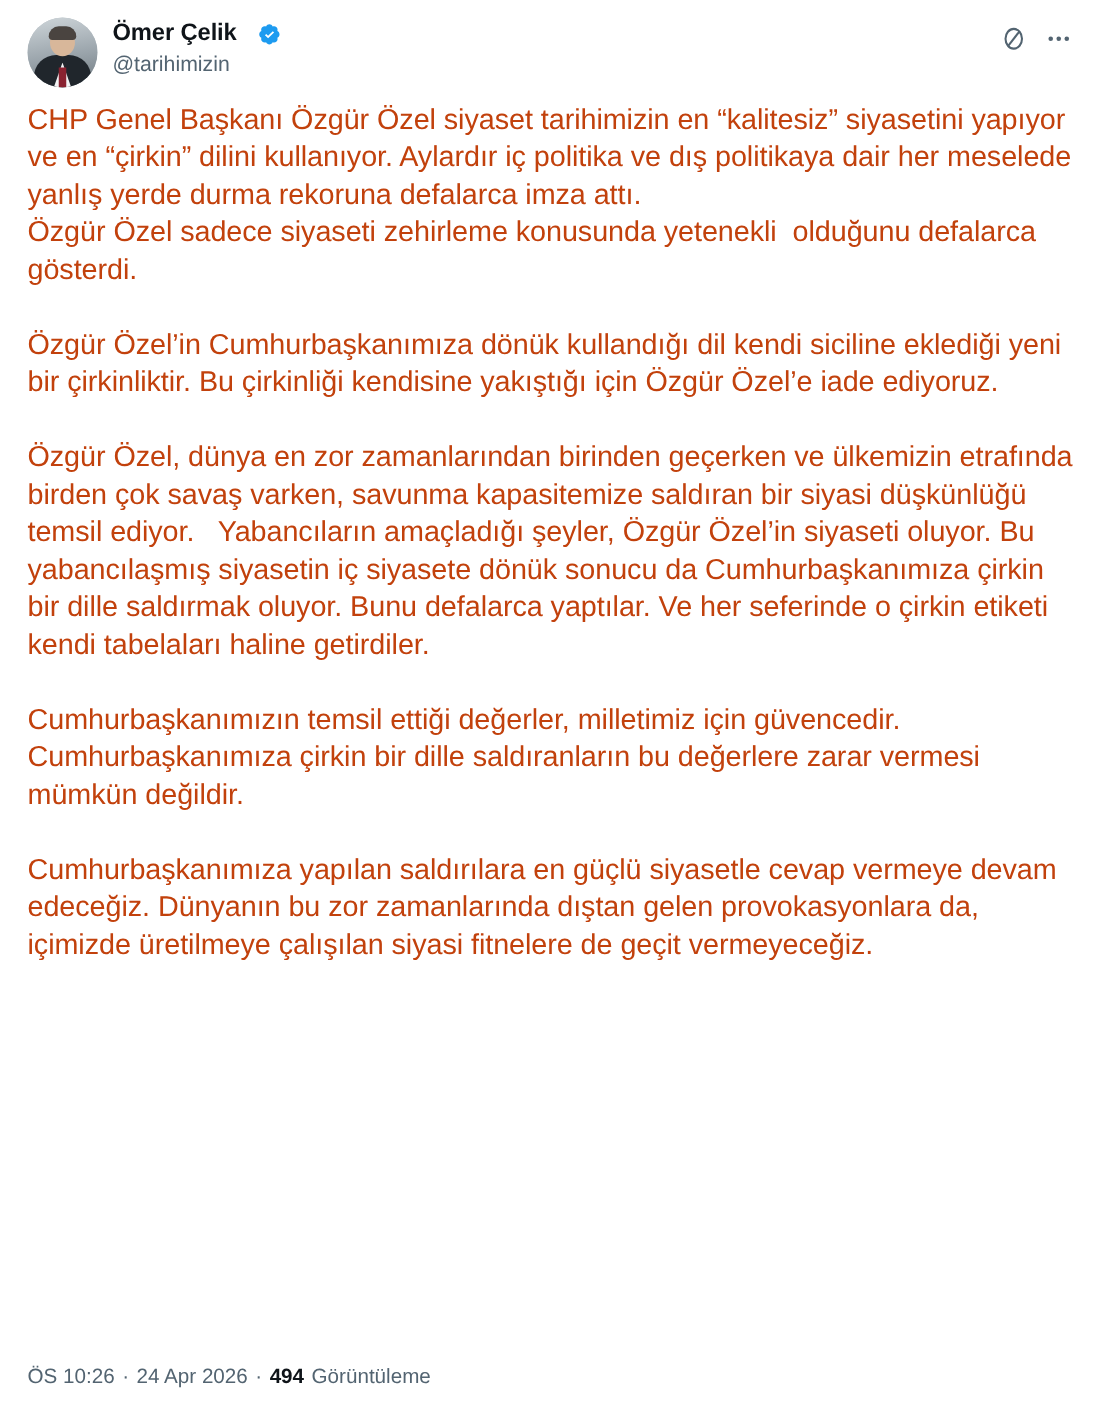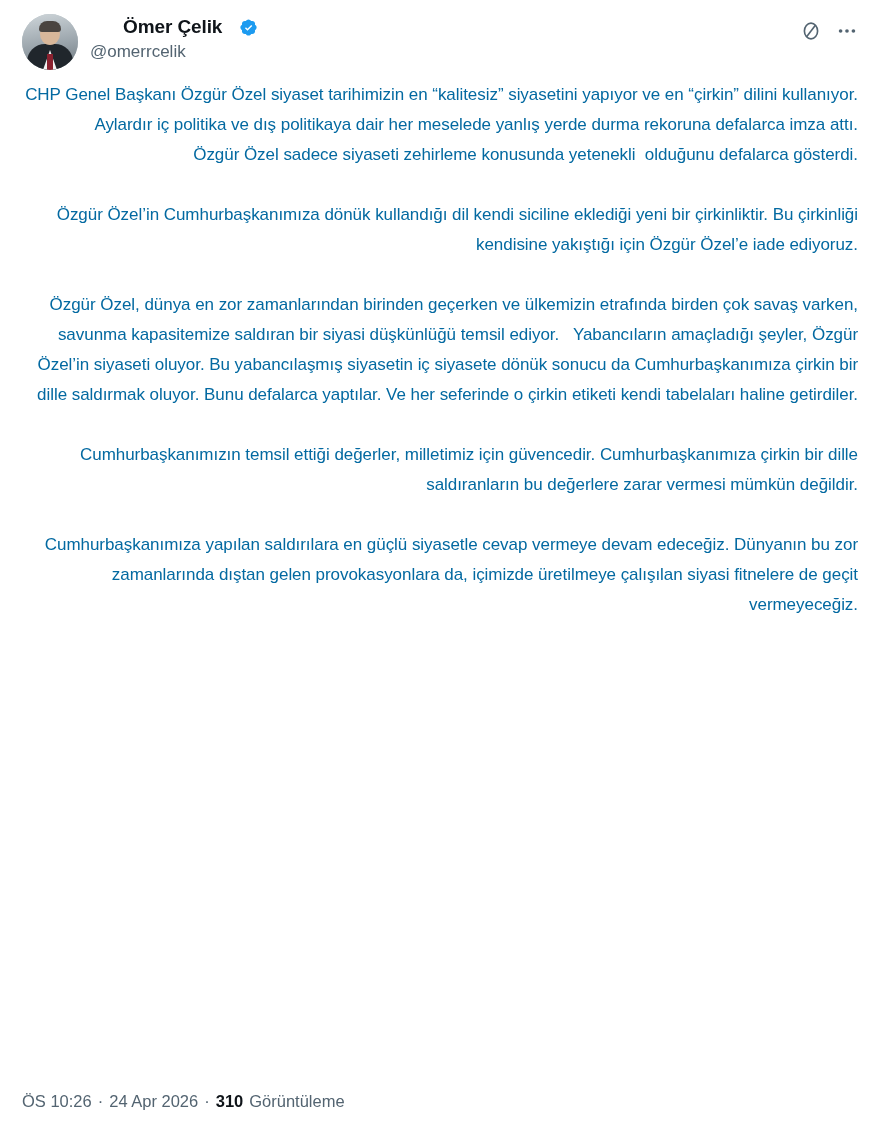--- a/index.html
+++ b/index.html
@@ -94,21 +94,20 @@
     margin-left: 12px;
     display: flex;
     flex-direction: column;
     justify-content: center;
     padding-top: 2px;
   }
   .name-row {
     display: flex;
     align-items: center;
     gap: 17px;
-    margin-left: 33px;
   }
   .display-name {
     font-size: 19px;
     font-weight: bold;
     color: #0f1419;
     line-height: 1.2;
     letter-spacing: -0.1px;
   }
   .verified {
     width: 19px;
@@ -133,28 +132,27 @@
     width: 22px;
     height: 22px;
     display: block;
   }
   .more-icon {
     width: 22px;
     height: 22px;
     display: block;
   }
   .tweet-body {
-    font-size: 17px;
+    font-size: 23px;
     line-height: 30px;
-    color: #0369a1;
+    color: #c2410c;
     letter-spacing: -0.05px;
     white-space: pre-wrap;
     word-wrap: break-word;
     flex: 1 1 auto;
-    text-align: right;
   }
   .tweet-footer {
     margin-top: 14px;
     font-size: 16.5px;
     color: #536471;
     display: flex;
     align-items: center;
     gap: 6px;
   }
   .tweet-footer .views-count {
@@ -182,21 +180,21 @@
     <div class="name-block">
       <div class="name-row">
         <span class="display-name">Ömer Çelik</span>
         <span class="verified">
           <svg class="verified" viewBox="0 0 24 24" aria-hidden="true">
             <path fill="#1d9bf0" d="M22.25 12c0-1.43-.88-2.67-2.19-3.34.46-1.39.2-2.9-.81-3.91s-2.52-1.27-3.91-.81C14.67 2.63 13.43 1.75 12 1.75s-2.67.88-3.34 2.19c-1.39-.46-2.9-.2-3.91.81s-1.27 2.52-.81 3.91C2.63 9.33 1.75 10.57 1.75 12s.88 2.67 2.19 3.34c-.46 1.39-.2 2.9.81 3.91s2.52 1.27 3.91.81c.67 1.31 1.91 2.19 3.34 2.19s2.67-.88 3.34-2.19c1.39.46 2.9.2 3.91-.81s1.27-2.52.81-3.91c1.31-.67 2.19-1.91 2.19-3.34z"></path>
             <path fill="#ffffff" d="M10.72 16.03l-3.2-3.2 1.27-1.27 1.93 1.93 4.76-4.76 1.27 1.27-6.03 6.03z"></path>
           </svg>
         </span>
       </div>
-      <div class="handle">@omerrcelik</div>
+      <div class="handle">@tarihimizin</div>
     </div>
 
     <div class="header-actions">
       <span>
         <svg class="grok-icon" viewBox="0 0 24 24" aria-hidden="true">
           <ellipse cx="12" cy="12" rx="7.2" ry="8.6" fill="none" stroke="#536471" stroke-width="1.8"></ellipse>
           <line x1="7" y1="18.5" x2="17" y2="5.5" stroke="#536471" stroke-width="1.8"></line>
         </svg>
       </span>
       <span>
@@ -218,17 +216,17 @@
 
 Cumhurbaşkanımızın temsil ettiği değerler, milletimiz için güvencedir. Cumhurbaşkanımıza çirkin bir dille saldıranların bu değerlere zarar vermesi mümkün değildir.
 
 Cumhurbaşkanımıza yapılan saldırılara en güçlü siyasetle cevap vermeye devam edeceğiz. Dünyanın bu zor zamanlarında dıştan gelen provokasyonlara da, içimizde üretilmeye çalışılan siyasi fitnelere de geçit vermeyeceğiz.</div>
 
   <div class="tweet-footer">
     <span>ÖS 10:26</span>
     <span class="dot-sep">·</span>
     <span>24 Apr 2026</span>
     <span class="dot-sep">·</span>
-    <span class="views-count">310</span>
+    <span class="views-count">494</span>
     <span>Görüntüleme</span>
   </div>
 
 </div>
 
 </body></html>

